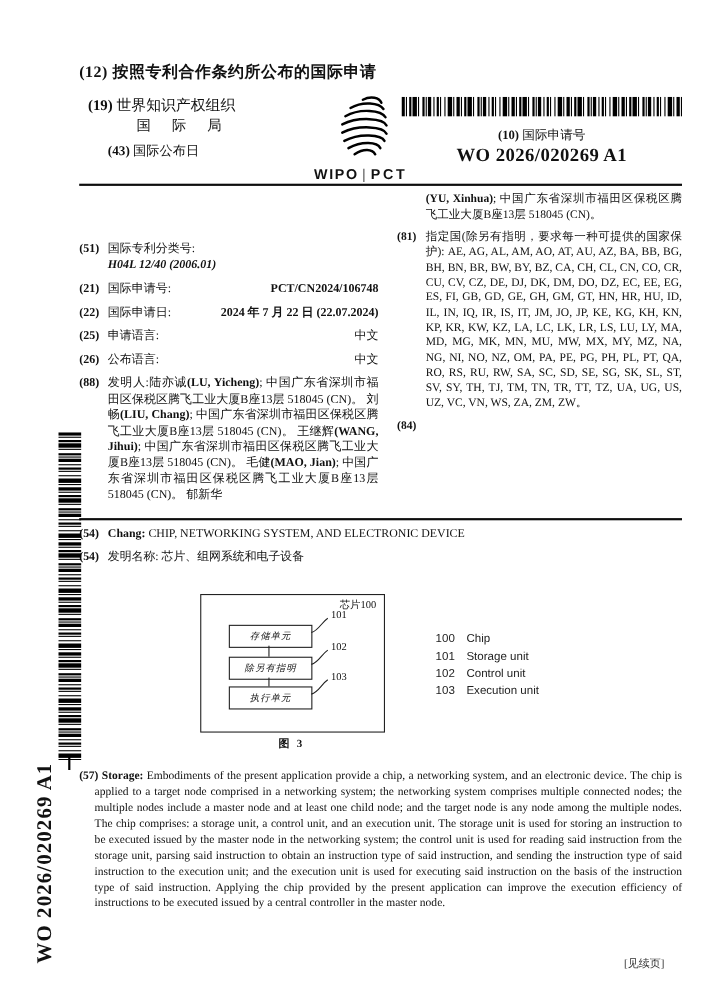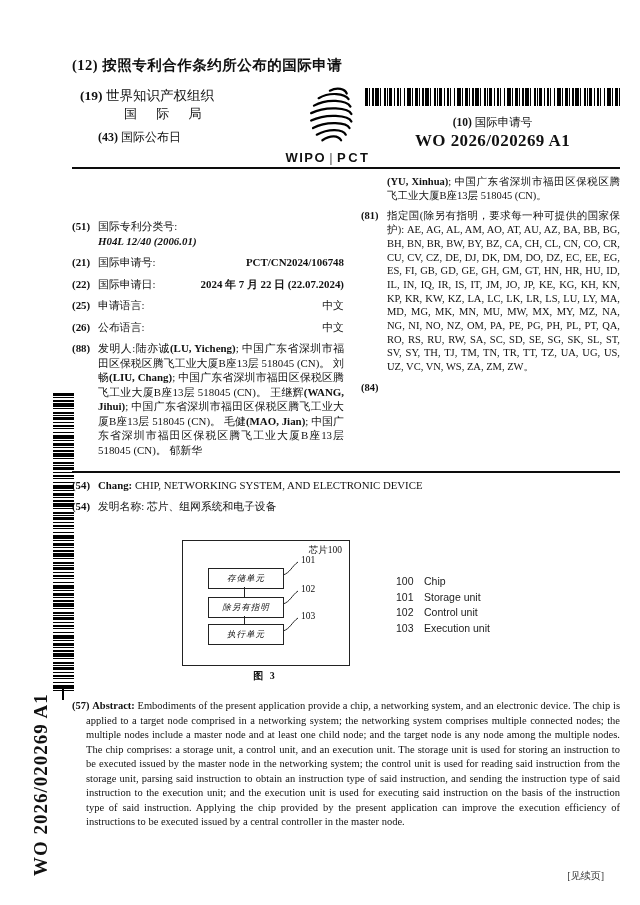--- a/index.html
+++ b/index.html
@@ -382,21 +382,21 @@
       <div class="lrow">
         <span class="lnum">103</span>
         <span>Execution unit</span>
       </div>
     </div>
   </div>
 
   <div class="abstract">
     <p>
       <span class="b">(57)</span>
-      <span class="b">Abstract:</span>
+      <span class="b">Storage:</span>
       <span>Embodiments of the present application provide a chip, a networking system, and an electronic device. The chip is applied to a target node comprised in a networking system; the networking system comprises multiple connected nodes; the multiple nodes include a master node and at least one child node; and the target node is any node among the multiple nodes. The chip comprises: a storage unit, a control unit, and an execution unit. The storage unit is used for storing an instruction to be executed issued by the master node in the networking system; the control unit is used for reading said instruction from the storage unit, parsing said instruction to obtain an instruction type of said instruction, and sending the instruction type of said instruction to the execution unit; and the execution unit is used for executing said instruction on the basis of the instruction type of said instruction. Applying the chip provided by the present application can improve the execution efficiency of instructions to be executed issued by a central controller in the master node.</span>
     </p>
   </div>
 
   <div class="barcode-v">
       <div style="height: 3px; width: 100%; flex: 0 0 auto; background: rgb(0, 0, 0);"></div>
       <div style="height: 1px; width: 100%; flex: 0 0 auto;"></div>
       <div style="height: 1px; width: 100%; flex: 0 0 auto; background: rgb(0, 0, 0);"></div>
       <div style="height: 2px; width: 100%; flex: 0 0 auto;"></div>
       <div style="height: 2px; width: 100%; flex: 0 0 auto; background: rgb(0, 0, 0);"></div>

